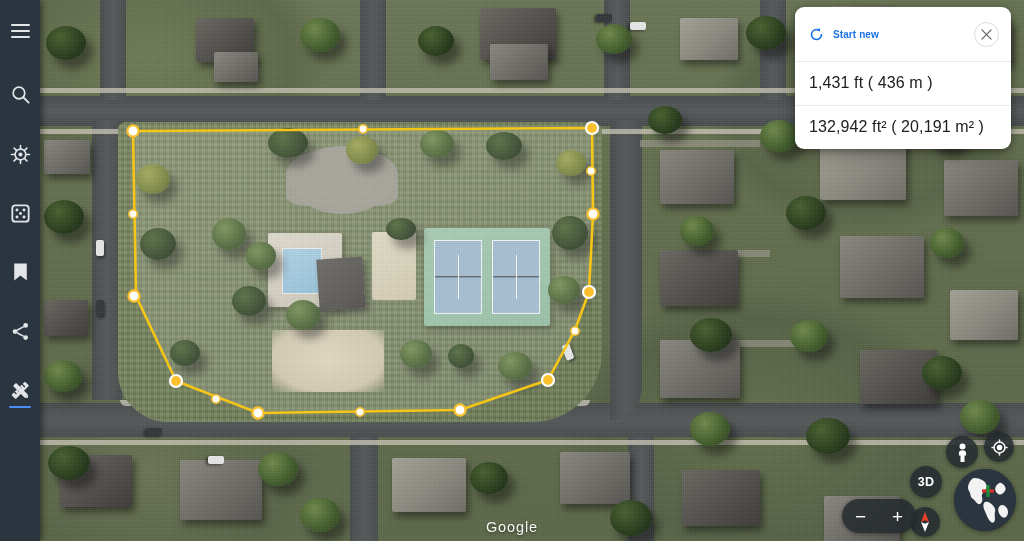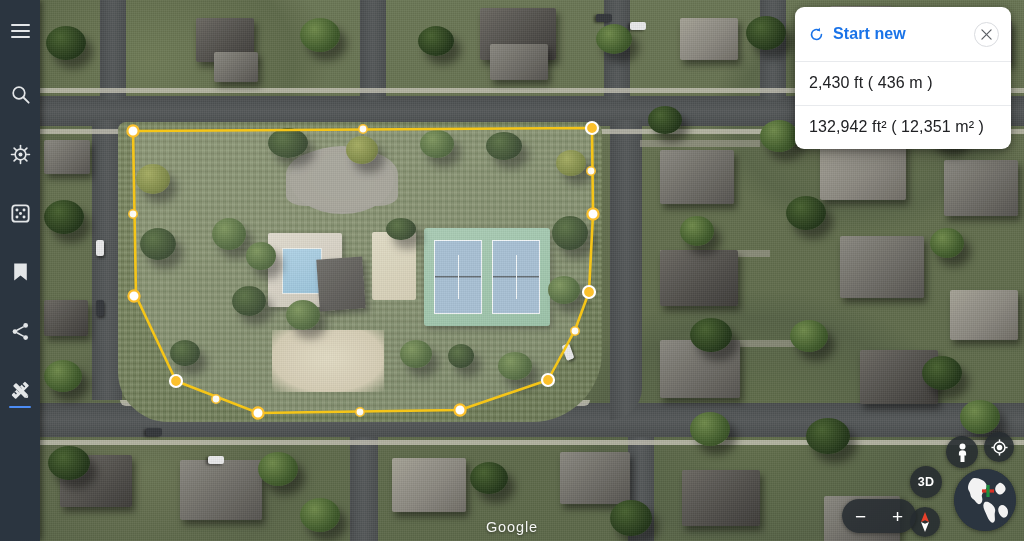--- a/index.html
+++ b/index.html
@@ -152,21 +152,21 @@
     background:#ffffff; border-radius:9px;
     box-shadow: 0 2px 7px rgba(0,0,0,.32), 0 6px 18px rgba(0,0,0,.22);
     z-index:50; overflow:hidden;
   }
   #panel-head {
     display:flex; align-items:center; height:55px; padding:0 12px 0 14px;
     border-bottom:1px solid #e8eaed;
   }
   #start-new {
     display:flex; align-items:center; gap:9px;
-    color:#1a73e8; font-size:16px; font-weight:600; cursor:pointer;
+    color:#1a73e8; font-size:10px; font-weight:600; cursor:pointer;
     letter-spacing:.1px;
   }
   #close-btn {
     margin-left:auto; width:25px; height:25px; border-radius:50%;
     border:1px solid #dadce0; display:flex; align-items:center; justify-content:center;
     cursor:pointer; background:#fff;
   }
   .metric { padding:12px 14px 13px 14px; }
   .metric + .metric { border-top:1px solid #e8eaed; }
   .metric-label {
@@ -510,21 +510,21 @@
       </div>
       <div id="close-btn">
         <svg width="11" height="11" viewBox="0 0 12 12" aria-hidden="true">
           <line x1="1" y1="1" x2="11" y2="11" stroke="#5f6368" stroke-width="1.35" stroke-linecap="round"></line>
           <line x1="11" y1="1" x2="1" y2="11" stroke="#5f6368" stroke-width="1.35" stroke-linecap="round"></line>
         </svg>
       </div>
     </div>
 
     <div class="metric">
-      <div class="metric-value">2,430 ft ( 436 m )</div>
+      <div class="metric-value">1,431 ft ( 436 m )</div>
     </div>
 
     <div class="metric">
-      <div class="metric-value">132,942 ft² ( 12,351 m² )</div>
+      <div class="metric-value">132,942 ft² ( 20,191 m² )</div>
     </div>
   </div>
 
 </div>
 
 </body></html>

